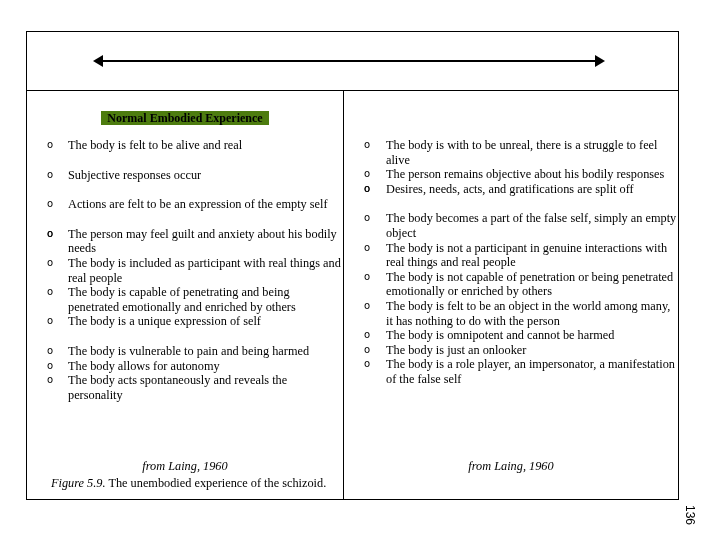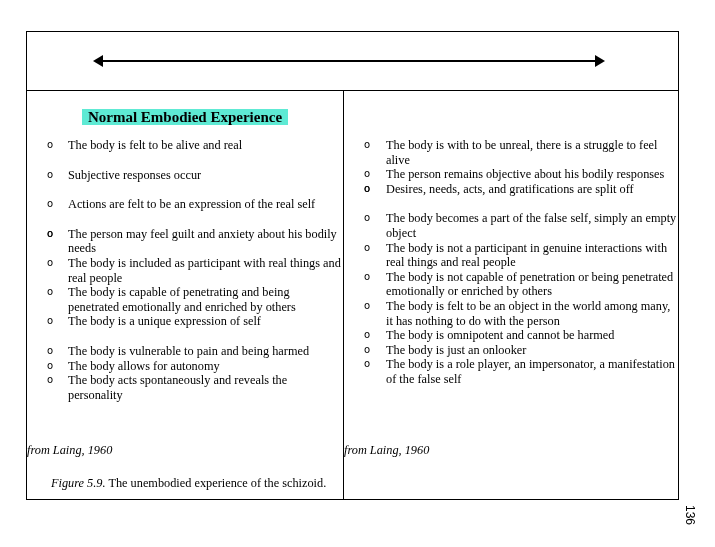--- a/index.html
+++ b/index.html
@@ -7,28 +7,28 @@
          font-family:"Liberation Serif", "DejaVu Serif", serif; color:#000; }
   .frame { position:absolute; left:26px; top:31px; width:653px; height:469px;
            border:1.5px solid #000; box-sizing:border-box; }
   .top-row { position:absolute; left:0; top:0; right:0; height:58px;
              border-bottom:1.5px solid #000; }
   .arrow { position:absolute; left:66px; top:21px; width:512px; height:16px; }
   .col { position:absolute; top:58px; bottom:0; }
   .col.left { left:0; width:316px; border-right:1.5px solid #000; }
   .col.right { left:317px; right:0; }
   .col-title { position:absolute; top:18px; left:0; right:0; text-align:center; }
-  .col-title span { background:#5eead4; font-weight:bold; font-size:15px; padding:0 6px; }
+  .col-title span { background:#4d7c0f; font-weight:bold; font-size:12px; padding:0 6px; }
   ul { list-style:none; margin:0; padding:0; position:absolute; left:0; right:0; top:48px; }
   li { position:relative; font-size:12.3px; line-height:14.6px; }
   li .bullet { position:absolute; left:20px; top:0; font-size:10px; font-family:"DejaVu Sans", sans-serif; }
   li .txt { display:block; margin-left:41px; }
   .col.right li .bullet { left:20px; }
   .col.right li .txt { margin-left:42px; }
-  .source { position:absolute; top:353px; left:0; right:0; text-align:left; font-style:italic; font-size:12.3px; }
+  .source { position:absolute; top:369px; left:0; right:0; text-align:center; font-style:italic; font-size:12.3px; }
   .caption { position:absolute; top:386px; left:8px; font-size:12.3px; }
   .caption i { font-style:italic;margin-left:16px; }
   .page-num { position:absolute; left:697px; top:505px; font-family:"Liberation Sans", sans-serif;
               font-size:12px; transform:rotate(90deg); transform-origin:left top; white-space:nowrap; }
 </style>
 </head>
 <body>
 
 <div class="frame">
   <div class="top-row">
@@ -45,21 +45,21 @@
       <li style="margin-bottom:15px">
           <span class="bullet">o</span>
           <span class="txt">The body is felt to be alive and real</span>
         </li>
       <li style="margin-bottom:15px">
           <span class="bullet">o</span>
           <span class="txt">Subjective responses occur</span>
         </li>
       <li style="margin-bottom:15px">
           <span class="bullet">o</span>
-          <span class="txt">Actions are felt to be an expression of the real self</span>
+          <span class="txt">Actions are felt to be an expression of the empty self</span>
         </li>
       <li>
           <span class="bullet">o</span>
         </li>
       <li>
           <span class="bullet">o</span>
           <span class="txt">The person may feel guilt and anxiety about his bodily needs</span>
         </li>
       <li>
           <span class="bullet">o</span>

